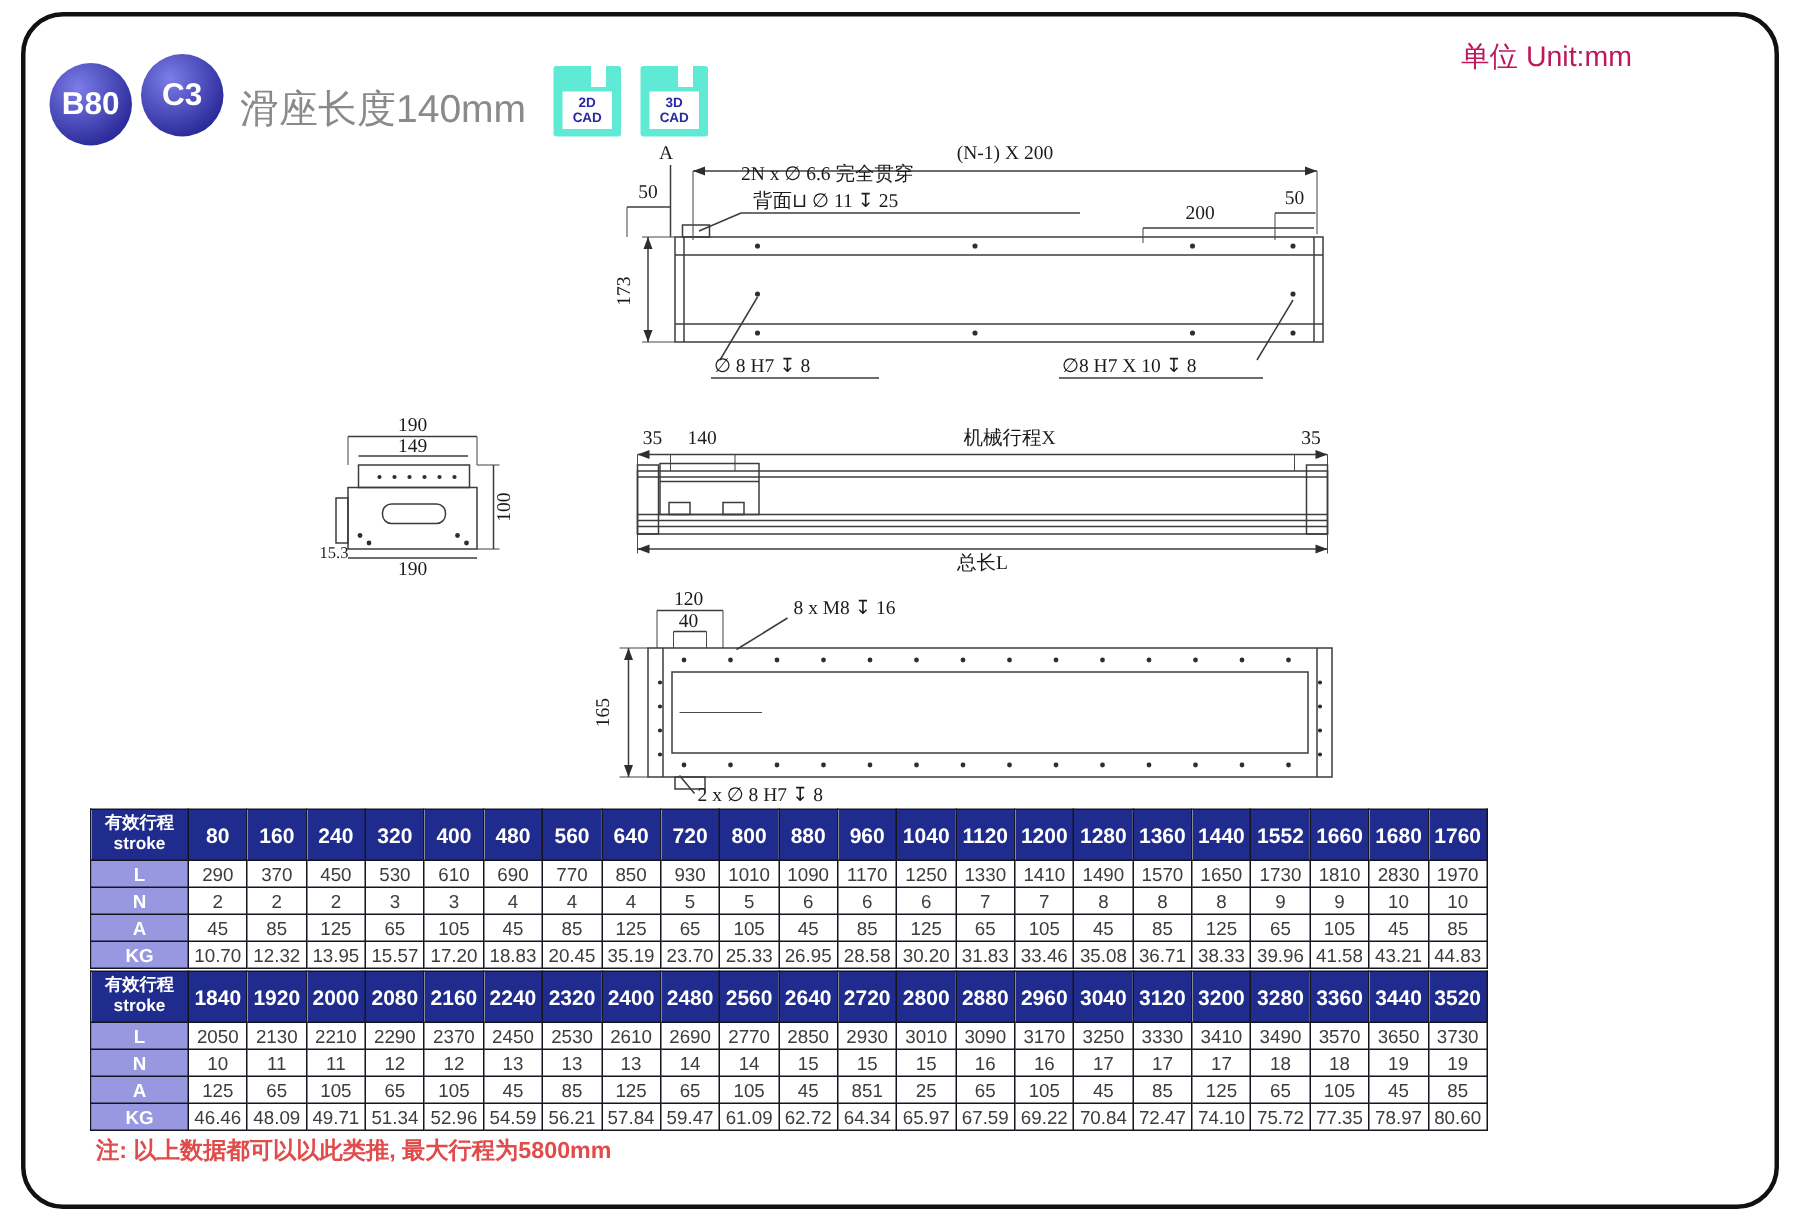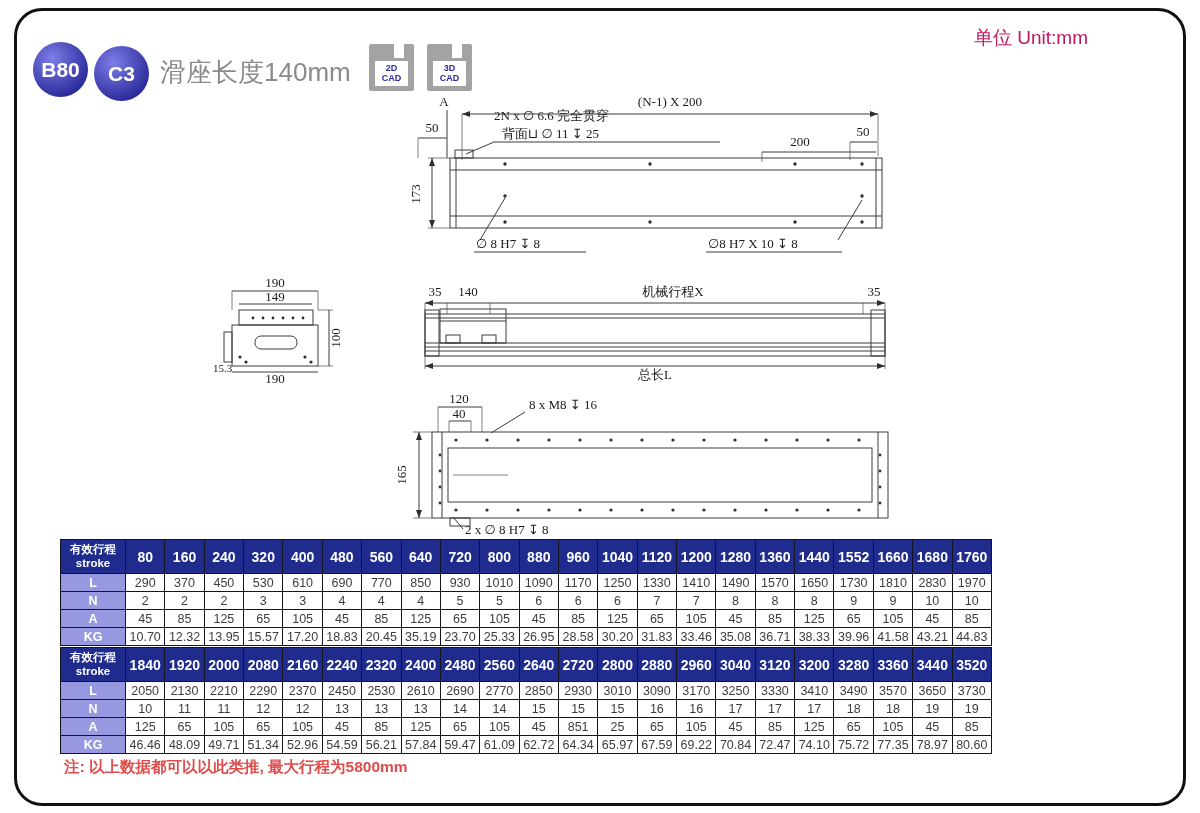--- a/index.html
+++ b/index.html
@@ -5,24 +5,24 @@
   html,body{margin:0;padding:0;}
   body{width:1200px;height:813px;background:#ffffff;position:relative;overflow:hidden;
        font-family:"Liberation Sans",sans-serif;}
   .card{position:absolute;left:14px;top:8px;width:1166px;height:792px;
         border:3px solid #111;border-radius:28px;background:#fff;}
   
   .badge{position:absolute;width:55px;height:55px;border-radius:50%;
          background:radial-gradient(circle at 35% 30%, #7d7de8 0%, #2b2b9b 75%);
          color:#fff;font-size:21px;font-weight:bold;display:flex;align-items:center;justify-content:center;}
   #b80{left:33px;top:42px;}
-  #c3{left:94px;top:46px;}
+  #c3{left:94px;top:36px;}
   .subtitle{position:absolute;left:160px;top:55px;font-size:26px;color:#8a8a8a;}
   .unit{position:absolute;left:974px;top:25px;font-size:19px;color:#be185d;}
-  .cad{position:absolute;top:44px;width:45px;height:47px;background:#a3a3a3;border-radius:2px;cursor:pointer;}
+  .cad{position:absolute;top:44px;width:45px;height:47px;background:#5eead4;border-radius:2px;cursor:pointer;}
   #cad2d{left:369px;} #cad3d{left:427px;}
   .cad .notch{position:absolute;top:0;left:25px;width:10px;height:14px;background:#fff;}
   .cad .lbl{position:absolute;left:6px;top:17px;width:33px;height:25px;background:#fff;
             display:flex;flex-direction:column;align-items:center;justify-content:center;
             color:#2828a2;font-size:9px;font-weight:bold;line-height:1.05;}
   
   svg.draw{position:absolute;overflow:visible;}
   .dln{stroke:#3c3c3c;stroke-width:1;fill:none;}
   .dthin{stroke:#4a4a4a;stroke-width:.7;fill:none;}
   .dfill{fill:#2e2e2e;}

